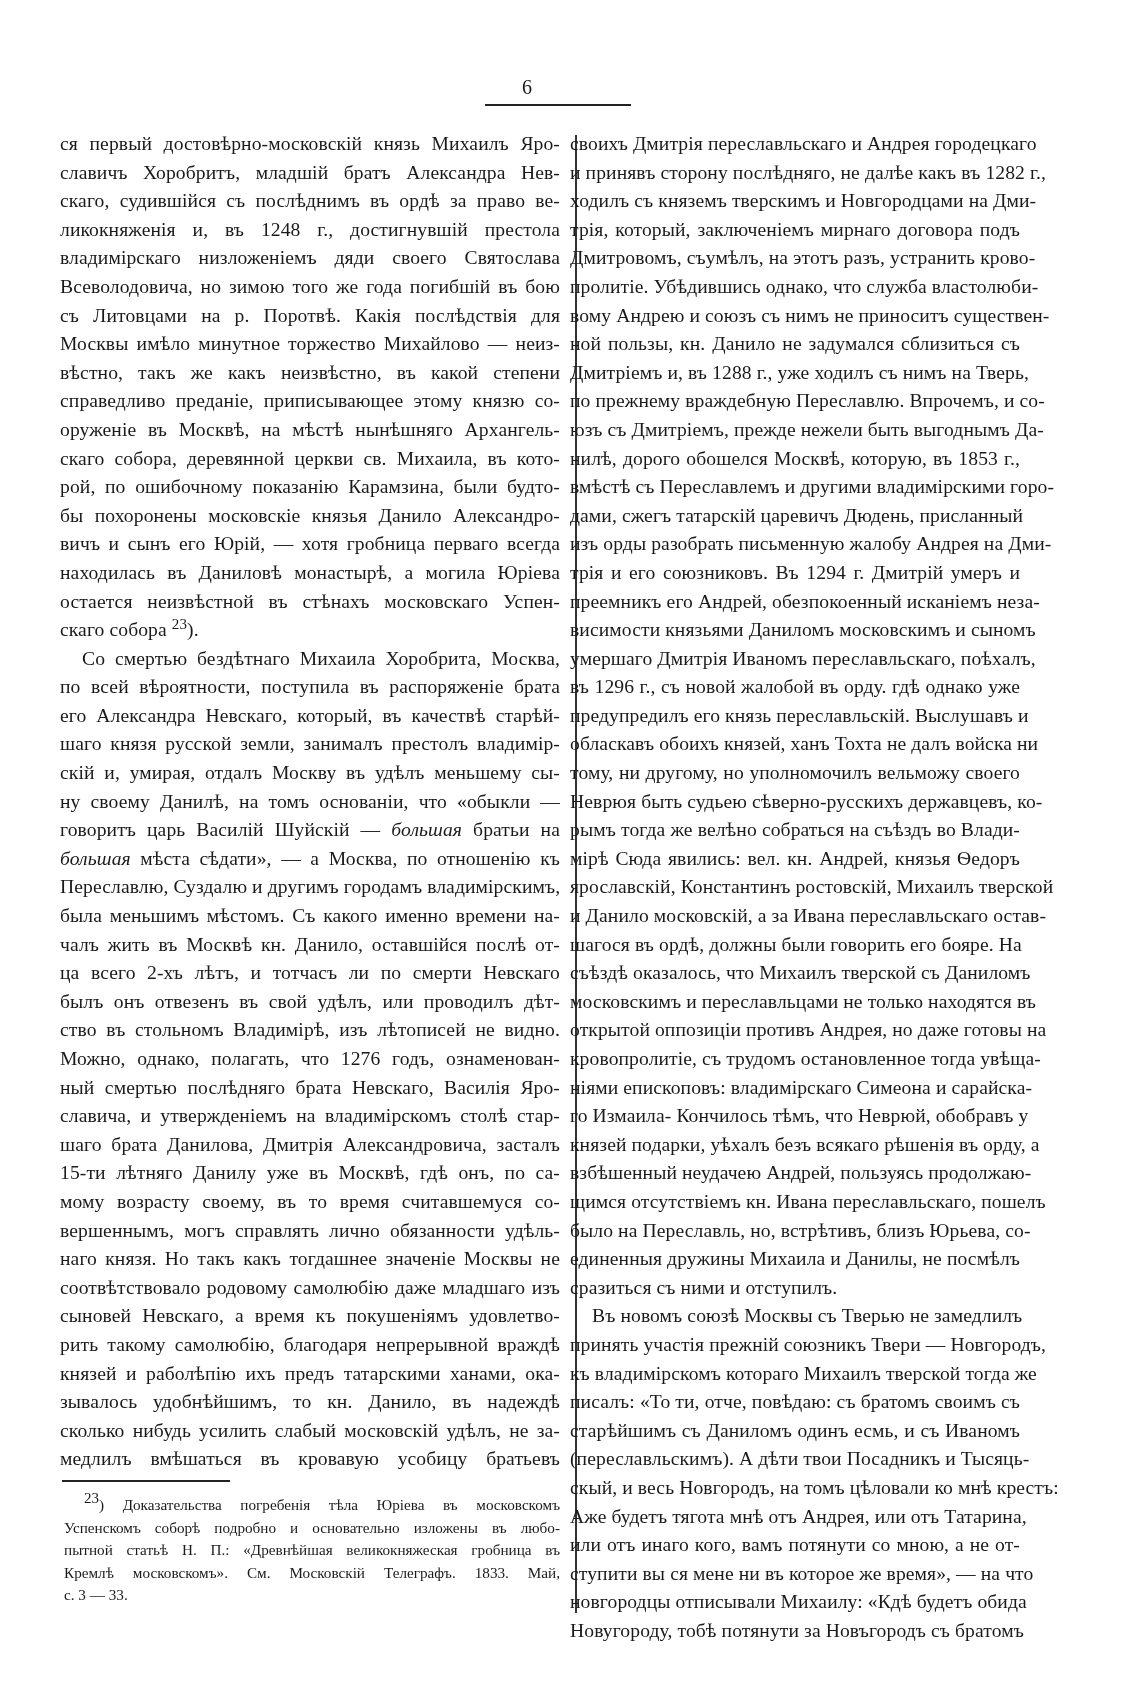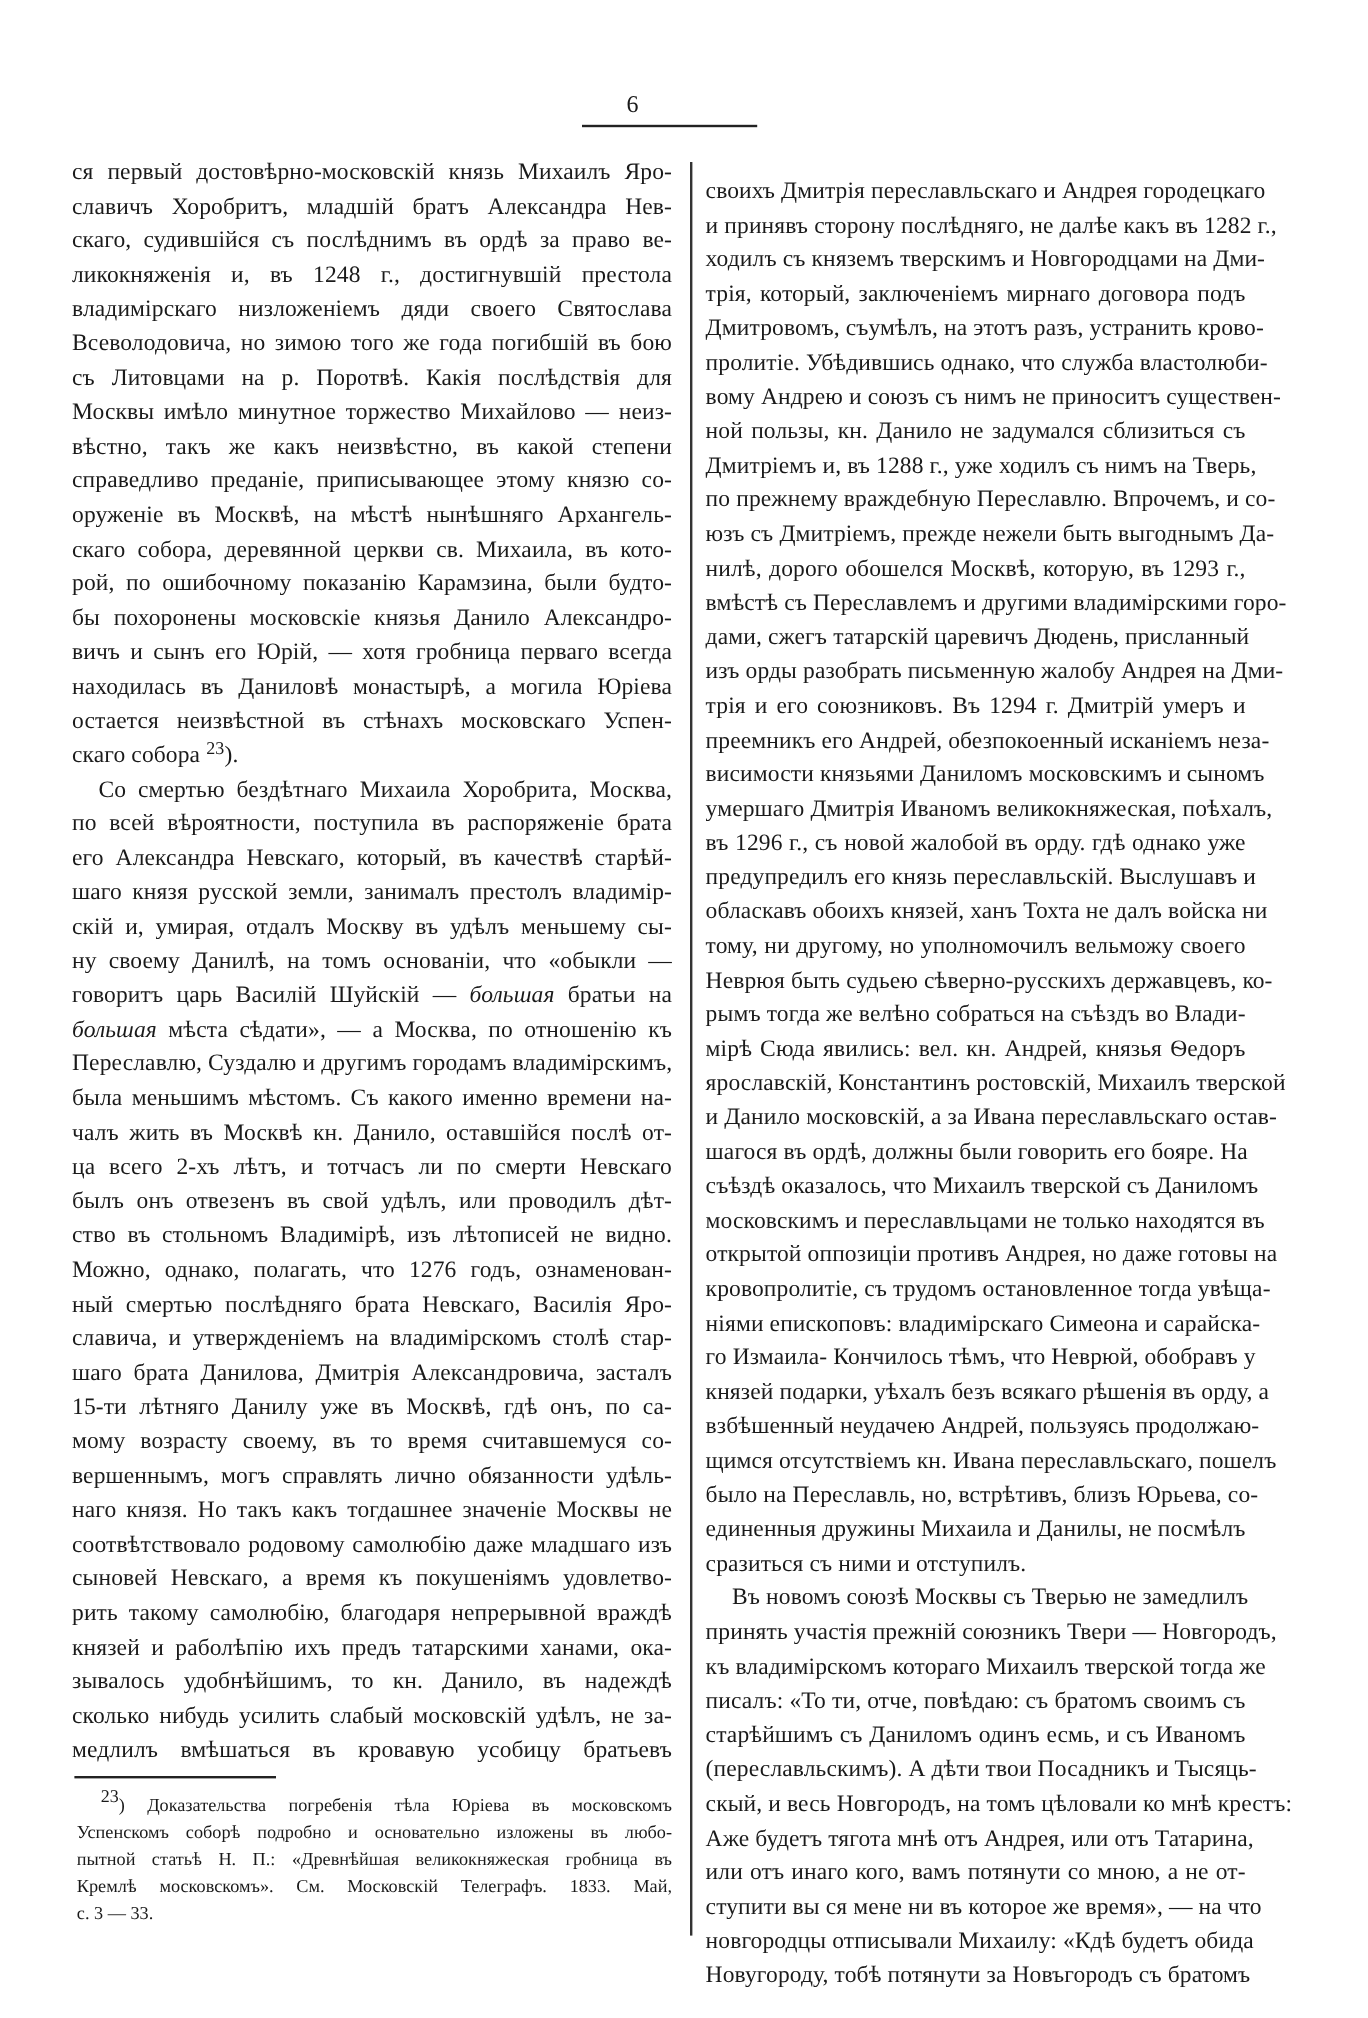--- a/index.html
+++ b/index.html
@@ -2,21 +2,21 @@
 <html><head>
 <meta charset="utf-8">
 <style>
   html, body { margin: 0; padding: 0; background: #ffffff; }
   body { width: 1140px; height: 1682px; position: relative; overflow: hidden;
          font-family: "Liberation Serif", "DejaVu Serif", serif; color: #1a1a1a; }
   .page-num { position: absolute; left: 522px; top: 76px; font-size: 20px; line-height: 22px; }
   .page-rule { position: absolute; left: 485px; top: 104px; width: 146px; height: 2px; background: #222; }
   .col { position: absolute; top: 130px; }
   .col.left { left: 60px; width: 500px; }
-  .col.right { left: 588px; width: 450px; margin-top: 16px; }
+  .col.right { left: 570px; width: 450px; }
   .divider { position: absolute; left: 575px; top: 135px; width: 1.5px; height: 1478px; background: #333; }
   .line { height: 28.6px; line-height: 28.6px; font-size: 19.6px; white-space: nowrap;
           text-align: justify; text-align-last: justify; letter-spacing: 0.1px; }
   .line.last { text-align-last: left; }
   .line.indent { padding-left: 22px; }
   .fn-rule { position: absolute; left: 62px; top: 1480px; width: 168px; height: 1.5px; background: #222; }
   .footnote { position: absolute; left: 64px; top: 1494px; width: 496px; }
   .fn-line { height: 22.6px; line-height: 22.6px; font-size: 15.2px; white-space: nowrap;
              text-align: justify; text-align-last: justify; }
   .fn-line.last { text-align-last: left; }
@@ -105,28 +105,28 @@
       <div class="line">и принявъ сторону послѣдняго, не далѣе какъ въ 1282 г.,</div>
       <div class="line">ходилъ съ княземъ тверскимъ и Новгородцами на Дми-</div>
       <div class="line">трія, который, заключеніемъ мирнаго договора подъ</div>
       <div class="line">Дмитровомъ, съумѣлъ, на этотъ разъ, устранить крово-</div>
       <div class="line">пролитіе. Убѣдившись однако, что служба властолюби-</div>
       <div class="line">вому Андрею и союзъ съ нимъ не приноситъ существен-</div>
       <div class="line">ной пользы, кн. Данило не задумался сблизиться съ</div>
       <div class="line">Дмитріемъ и, въ 1288 г., уже ходилъ съ нимъ на Тверь,</div>
       <div class="line">по прежнему враждебную Переславлю. Впрочемъ, и со-</div>
       <div class="line">юзъ съ Дмитріемъ, прежде нежели быть выгоднымъ Да-</div>
-      <div class="line">нилѣ, дорого обошелся Москвѣ, которую, въ 1293 г.,</div>
+      <div class="line">нилѣ, дорого обошелся Москвѣ, которую, въ 1853 г.,</div>
       <div class="line">вмѣстѣ съ Переславлемъ и другими владимірскими горо-</div>
       <div class="line">дами, сжегъ татарскій царевичъ Дюдень, присланный</div>
       <div class="line">изъ орды разобрать письменную жалобу Андрея на Дми-</div>
       <div class="line">трія и его союзниковъ. Въ 1294 г. Дмитрій умеръ и</div>
       <div class="line">преемникъ его Андрей, обезпокоенный исканіемъ неза-</div>
       <div class="line">висимости князьями Даниломъ московскимъ и сыномъ</div>
-      <div class="line">умершаго Дмитрія Иваномъ великокняжеская, поѣхалъ,</div>
+      <div class="line">умершаго Дмитрія Иваномъ переславльскаго, поѣхалъ,</div>
       <div class="line">въ 1296 г., съ новой жалобой въ орду. гдѣ однако уже</div>
       <div class="line">предупредилъ его князь переславльскій. Выслушавъ и</div>
       <div class="line">обласкавъ обоихъ князей, ханъ Тохта не далъ войска ни</div>
       <div class="line">тому, ни другому, но уполномочилъ вельможу своего</div>
       <div class="line">Неврюя быть судьею сѣверно-русскихъ державцевъ, ко-</div>
       <div class="line">рымъ тогда же велѣно собраться на съѣздъ во Влади-</div>
       <div class="line">мірѣ Сюда явились: вел. кн. Андрей, князья Ѳедоръ</div>
       <div class="line">ярославскій, Константинъ ростовскій, Михаилъ тверской</div>
       <div class="line">и Данило московскій, а за Ивана переславльскаго остав-</div>
       <div class="line">шагося въ ордѣ, должны были говорить его бояре. На</div>

